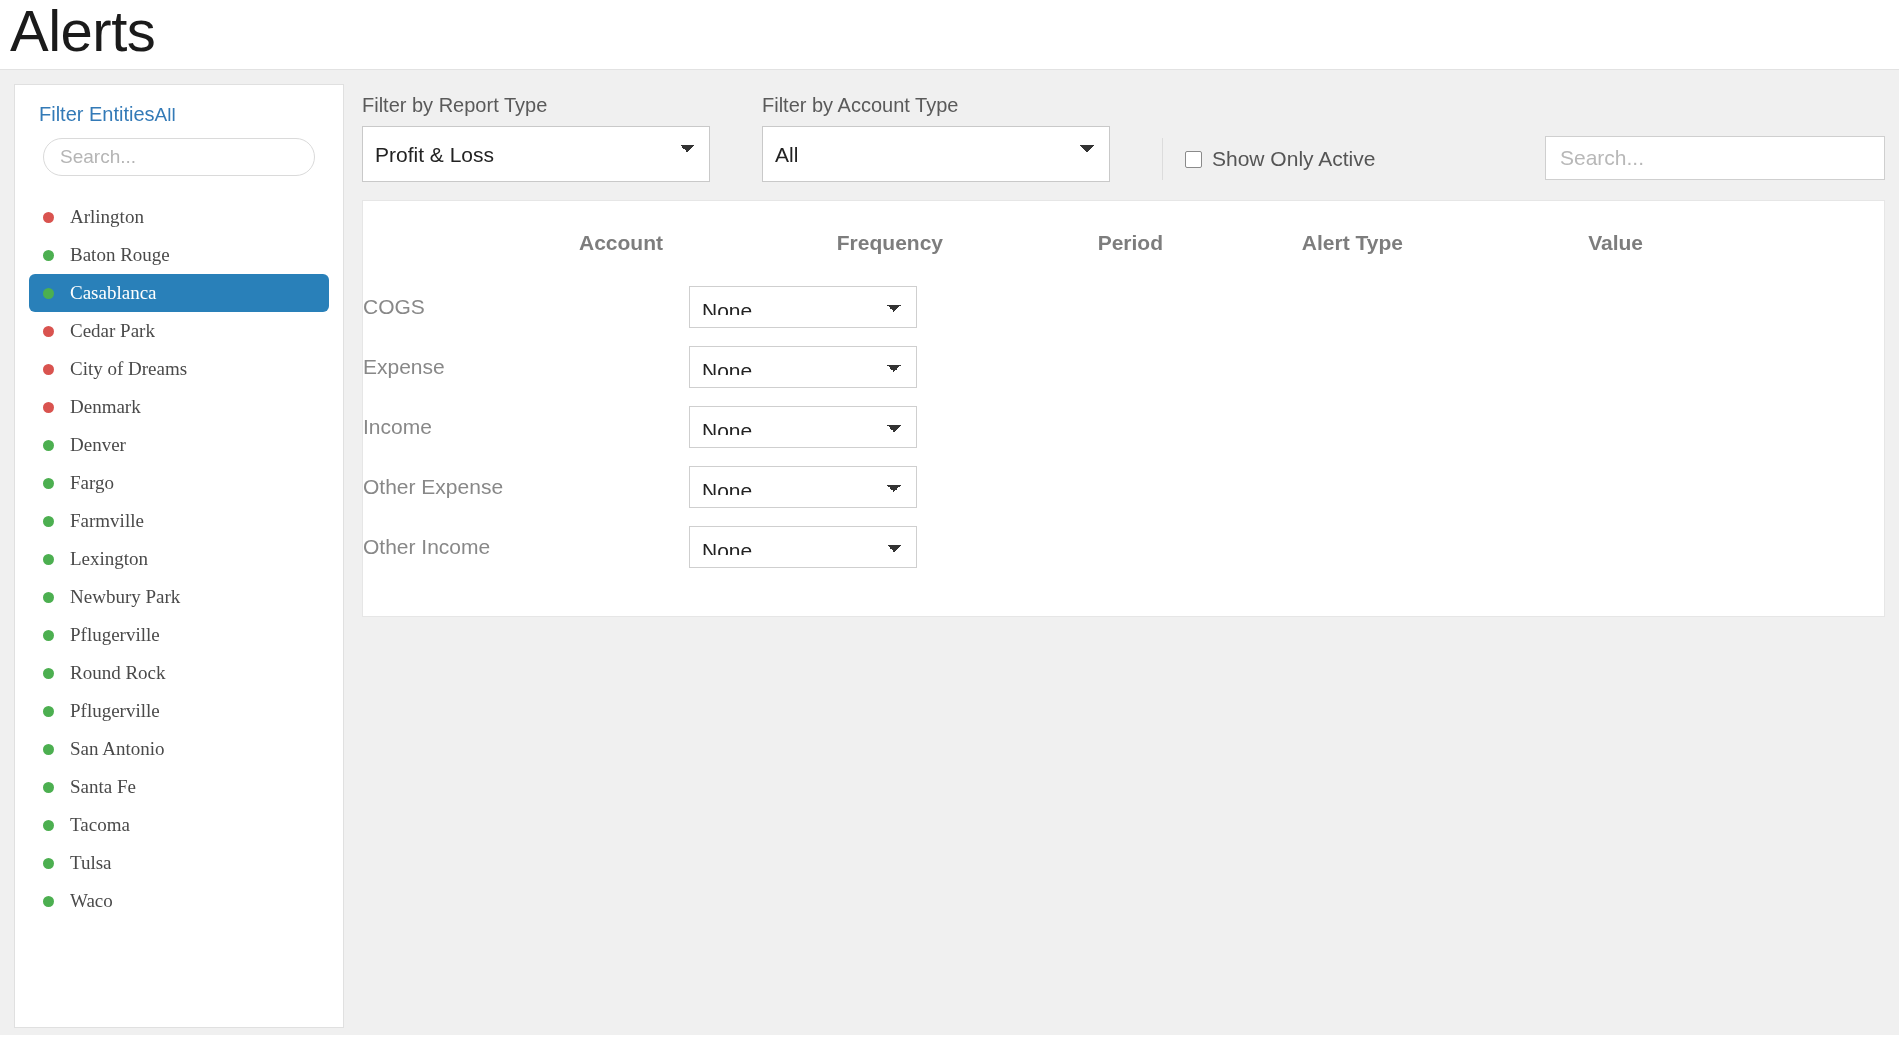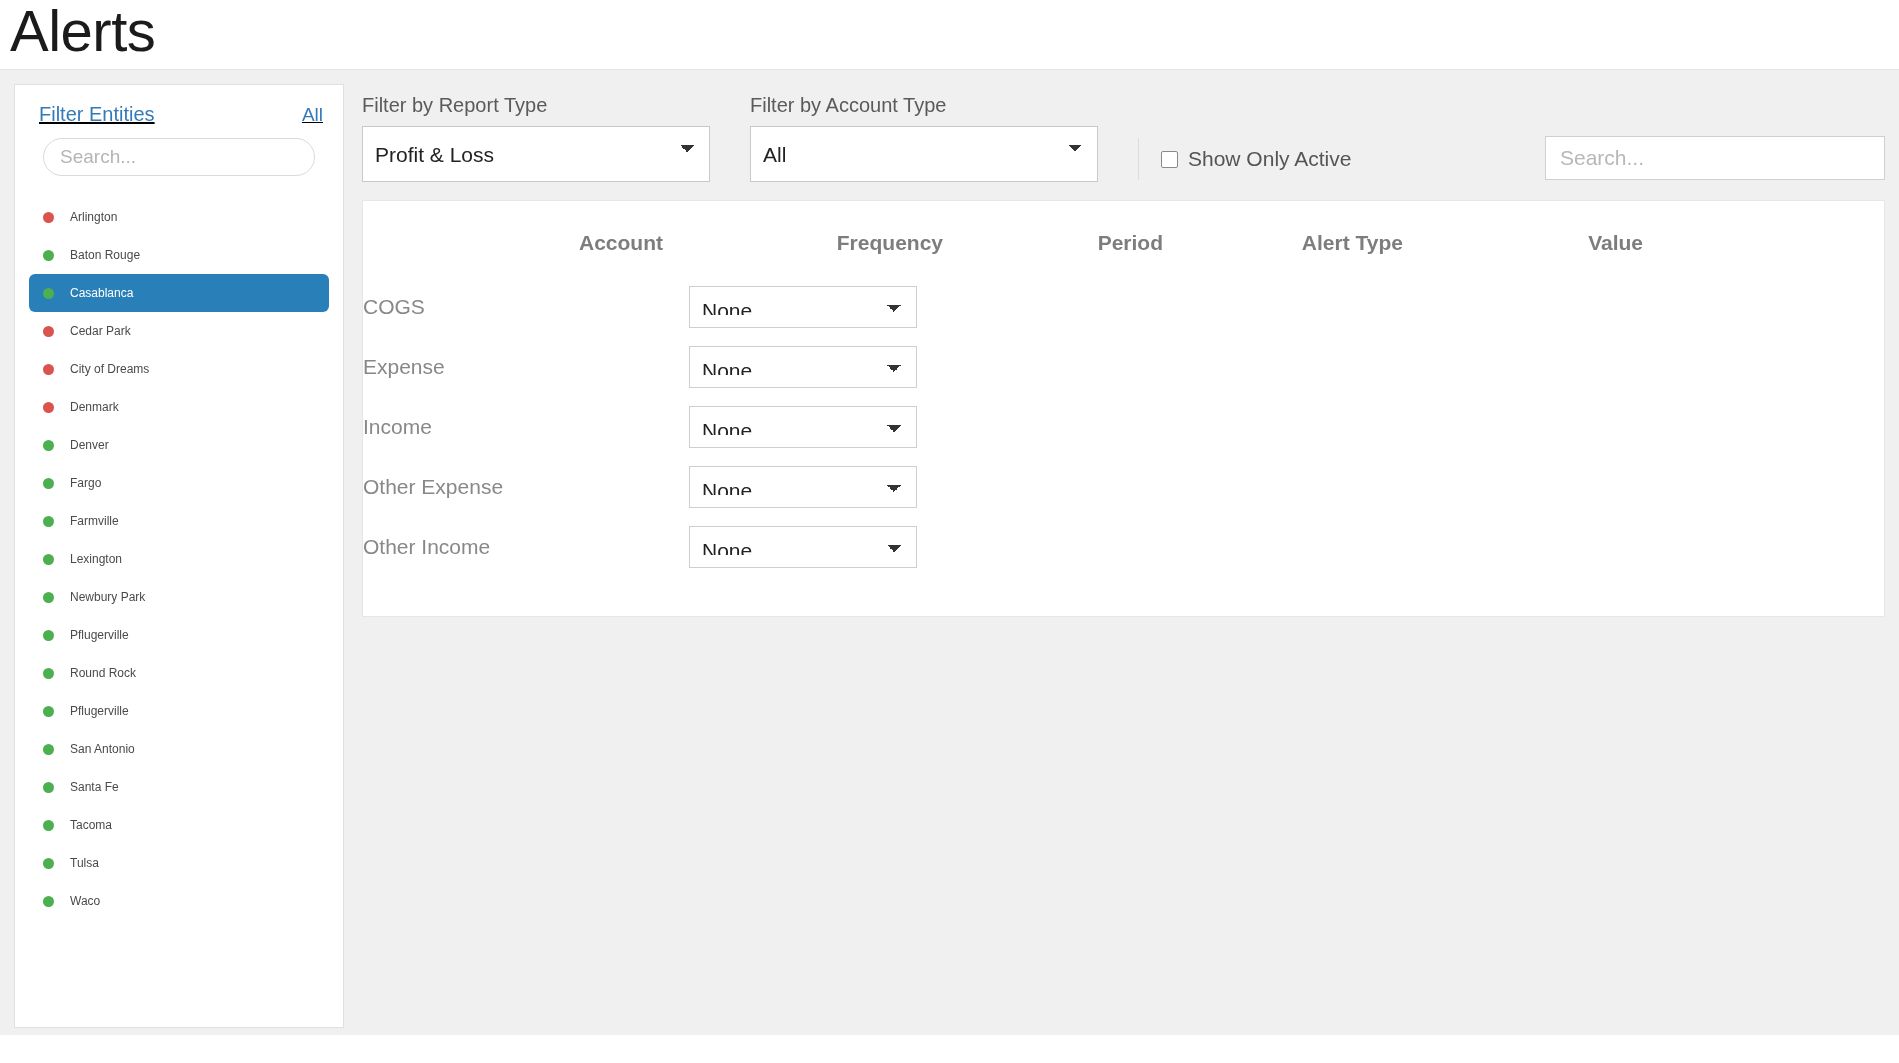--- a/index.html
+++ b/index.html
@@ -45,23 +45,21 @@
     margin: 14px 0 0 14px;
     background: #ffffff;
     border: 1px solid #e0e0e0;
     height: 944px;
     padding: 18px 14px 0 14px;
     flex: 0 0 auto;
   }
   .sidebar-head {
     display: flex;
     align-items: baseline;
-    justify-content: space-between;
     padding: 0 6px 0 10px;
-    text-decoration: underline;
   }
   .filter-entities-label {
     color: #337ab7;
     font-size: 20px;
   }
   .all-link {
     color: #337ab7;
     font-size: 19px;
     cursor: pointer;
   }
@@ -87,21 +85,22 @@
     padding: 0;
   }
   .entity-item {
     display: flex;
     align-items: center;
     height: 38px;
     padding-left: 14px;
     border-radius: 6px;
     cursor: pointer;
     color: #4a4a4a;
-    font-size: 12px;
+    font-size: 19px;
+    font-family: Liberation Serif, serif;
   }
   .entity-item.selected {
     background: #2980b9;
     color: #ffffff;
   }
   .status-dot {
     width: 11px; height: 11px;
     border-radius: 50%;
     flex: 0 0 auto;
     margin-right: 16px;
@@ -114,21 +113,21 @@
     flex: 1 1 auto;
     margin: 0 14px 0 18px;
     min-width: 0;
   }
 
   
   .filter-bar {
     display: flex;
     align-items: flex-end;
     padding: 24px 0 18px 0;
-    gap: 0;
+    gap: 12px;
   }
   .filter-group { margin-right: 40px; }
   .filter-label {
     display: block;
     font-size: 20px;
     color: #5a5a5a;
     margin-bottom: 9px;
   }
   .filter-select {
     width: 348px;

